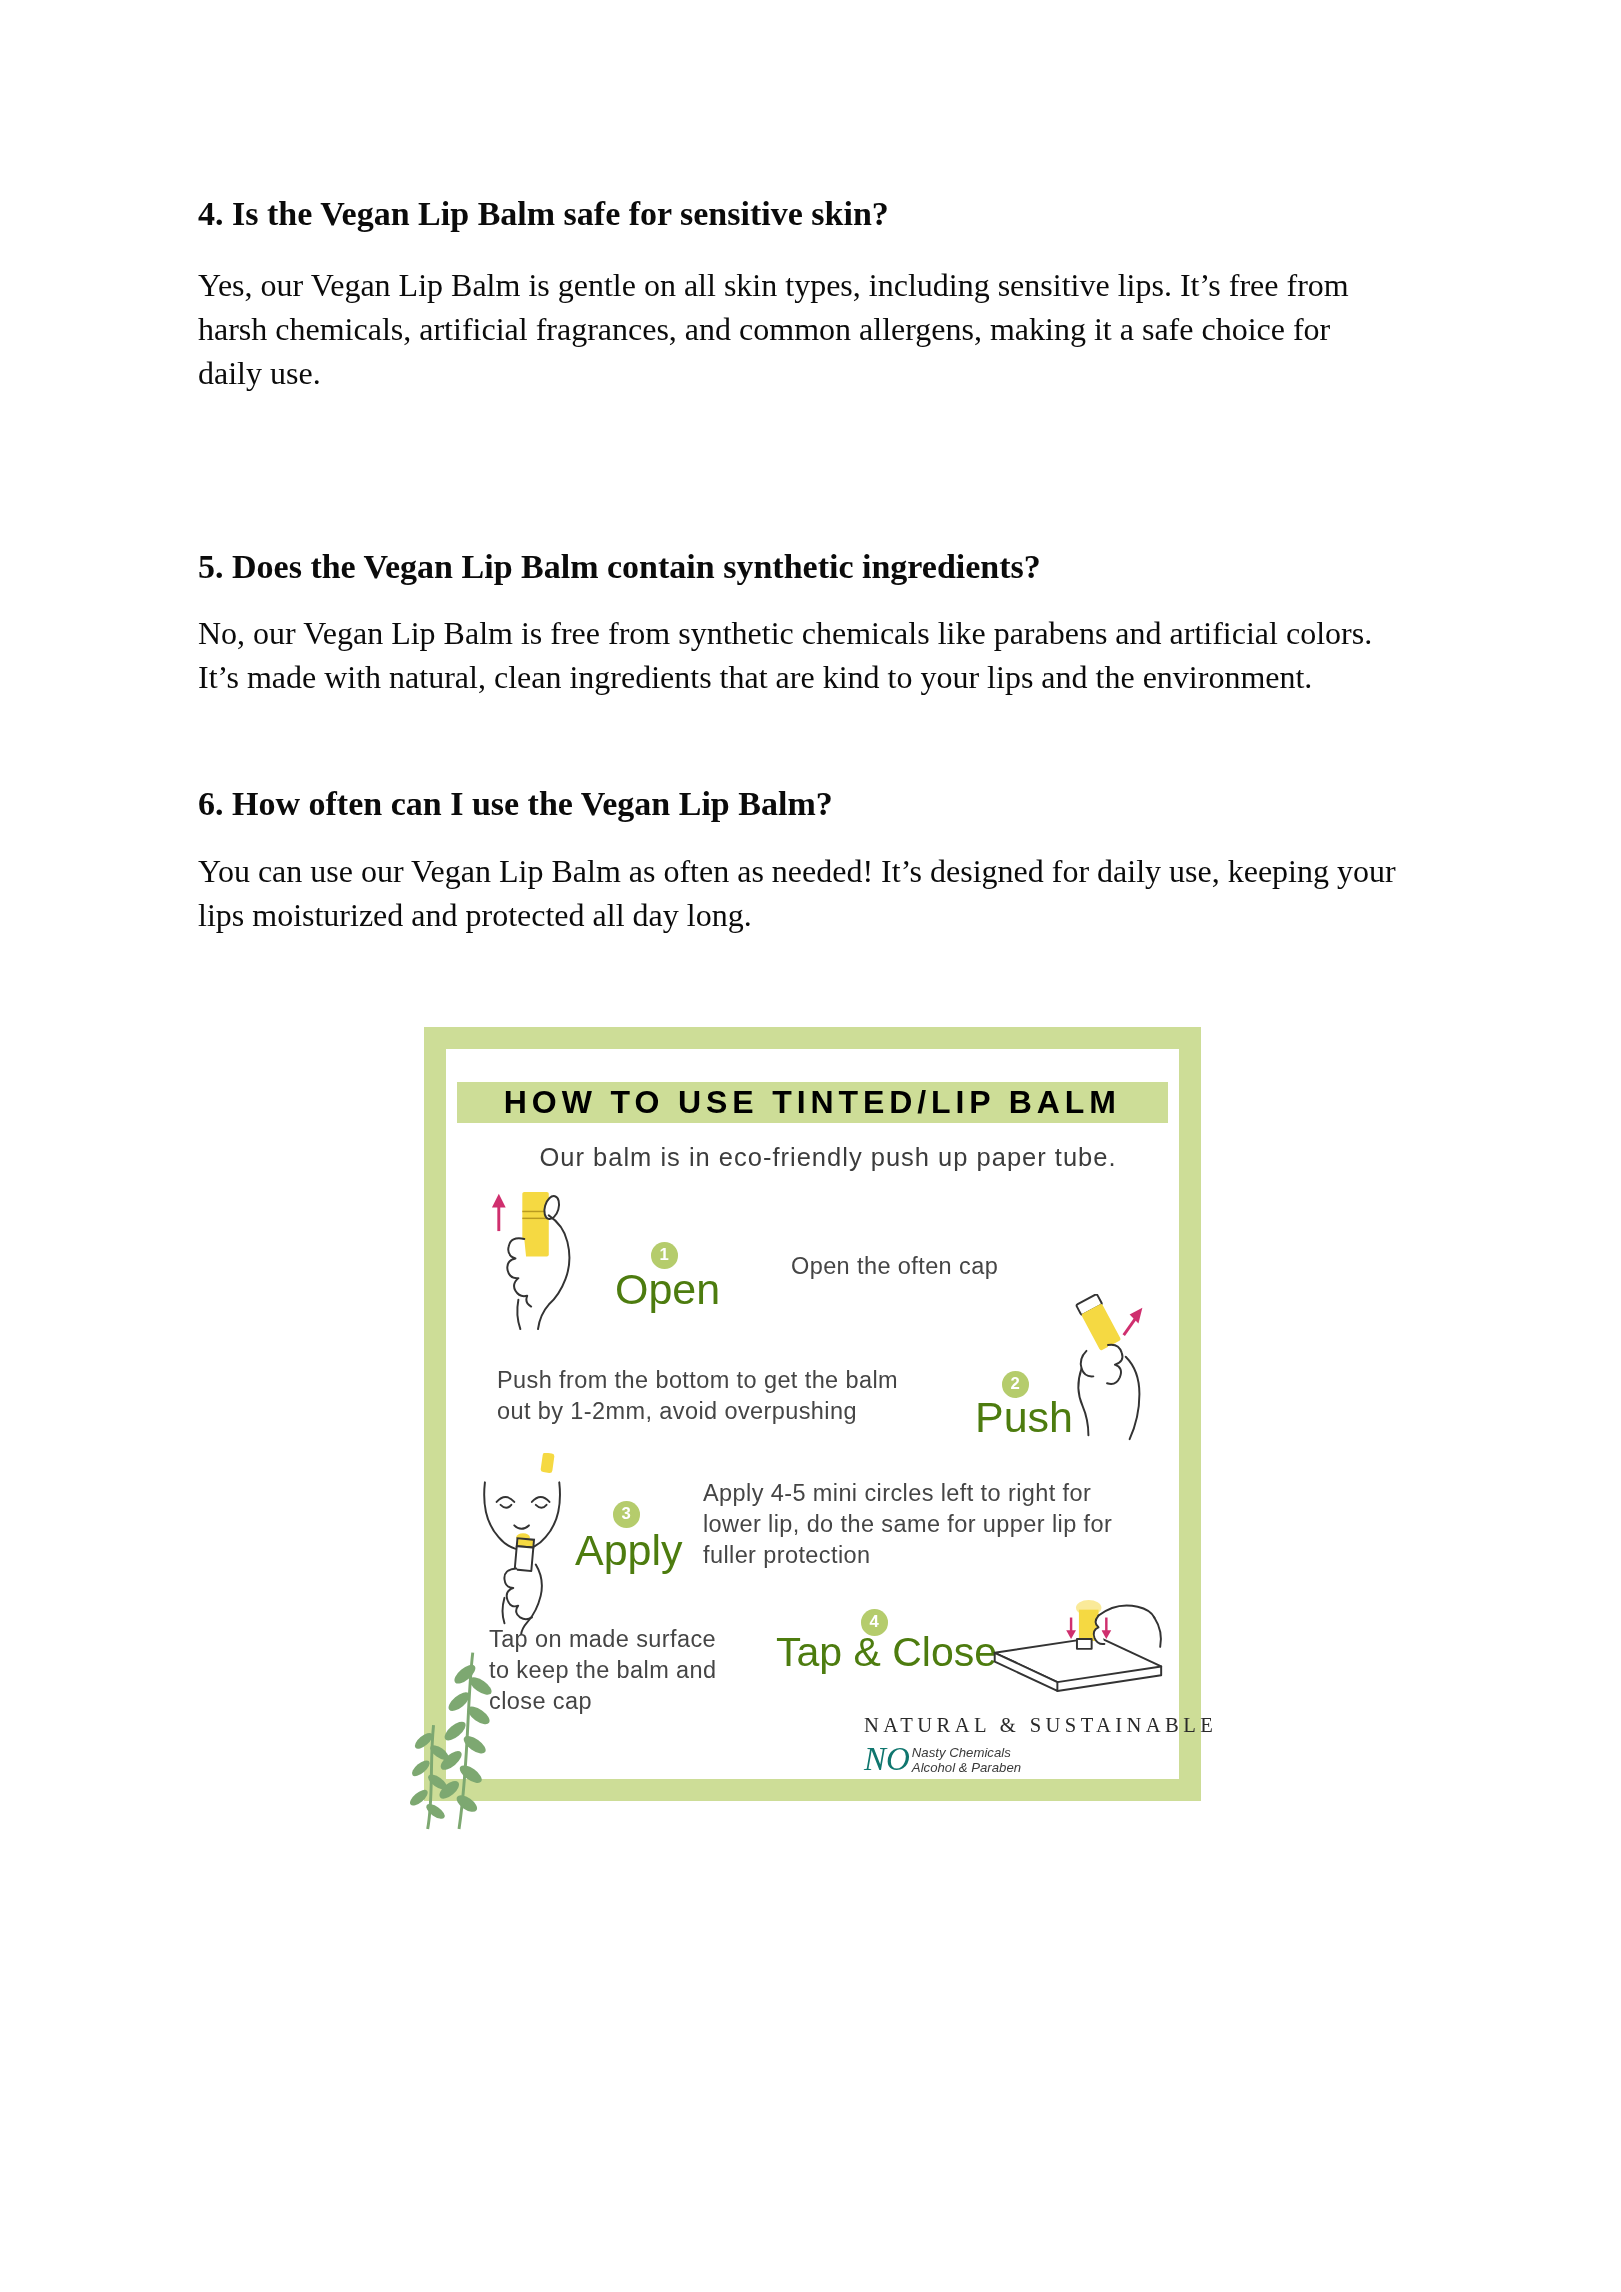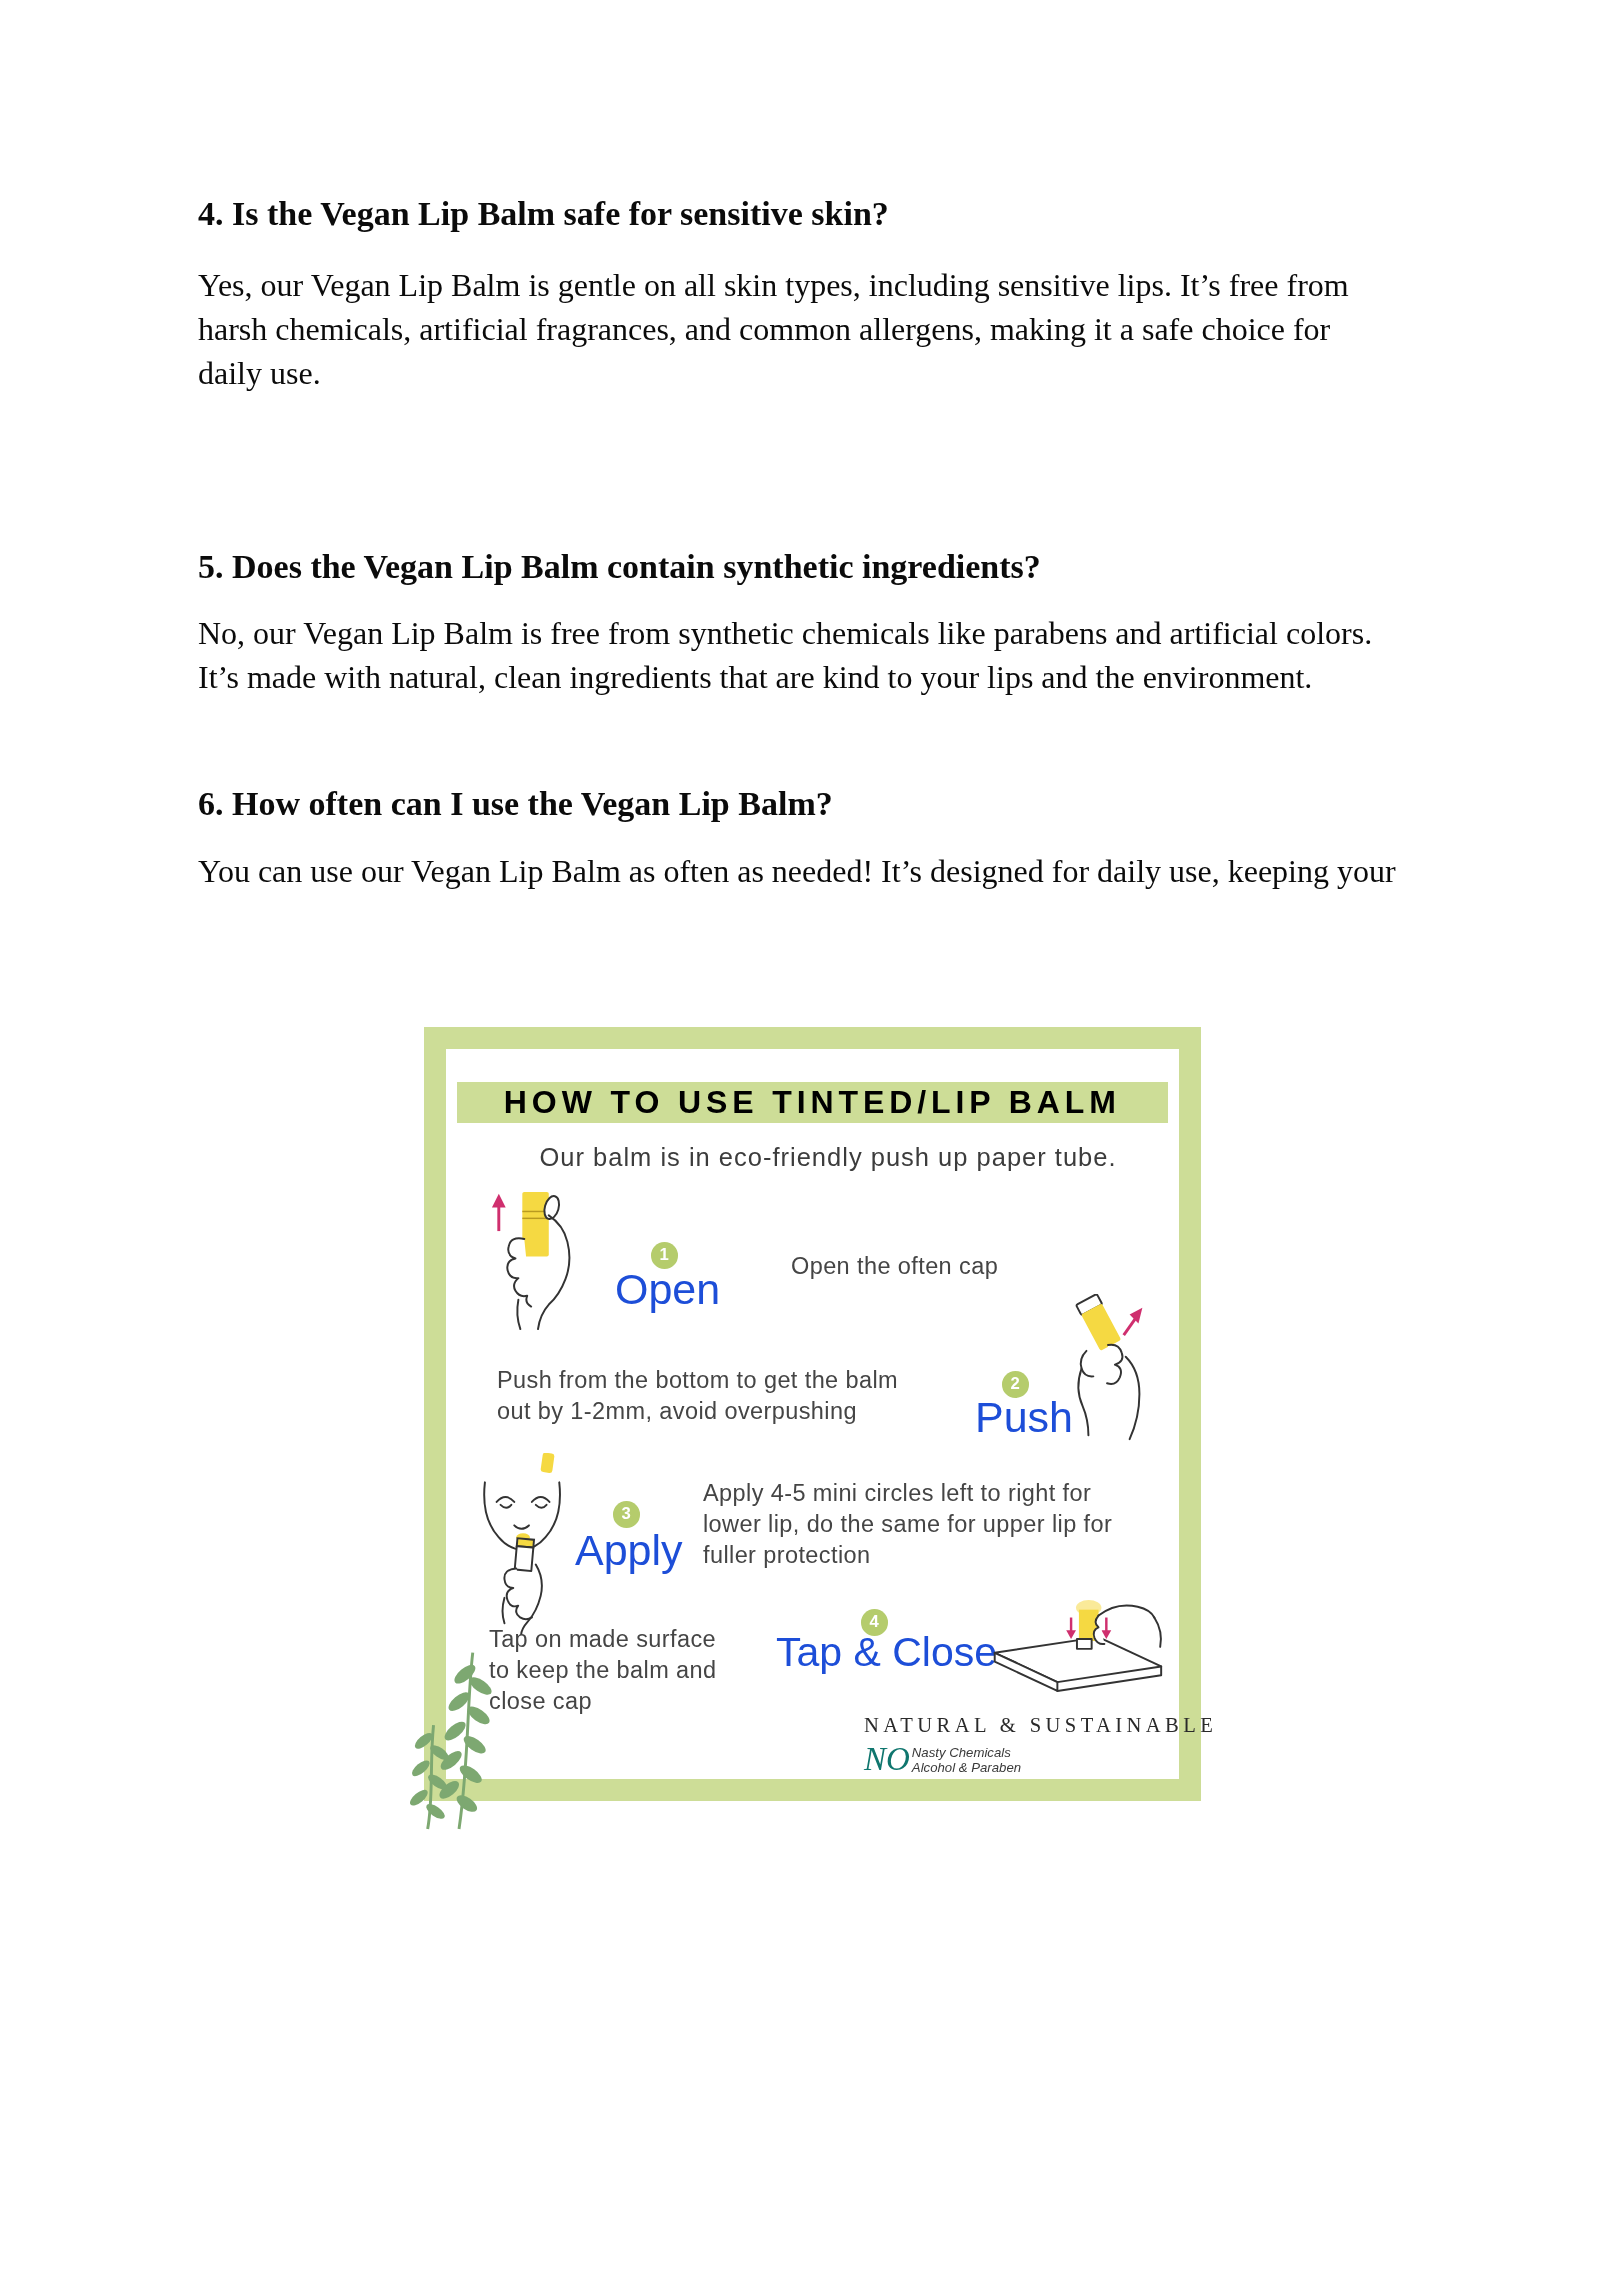--- a/index.html
+++ b/index.html
@@ -13,21 +13,21 @@
   .infographic{position:absolute;left:424px;top:1027px;width:777px;height:774px;
                background:#ffffff;border:22.5px solid #cddd97;box-sizing:border-box;}
   .ig-inner{position:relative;width:732px;height:729px;font-family:"Liberation Sans","DejaVu Sans",sans-serif;}
   .ig-title{position:absolute;left:10.8px;top:33px;width:711px;height:41px;line-height:41px;
             background:#cddd97;text-align:center;font-weight:bold;font-size:32px;
             letter-spacing:4.9px;color:#000000;white-space:nowrap;}
   .ig-subtitle{position:absolute;left:0;top:94px;width:764px;text-align:center;
                font-size:25.5px;letter-spacing:1px;color:#3c3c3c;white-space:nowrap;}
   .ig-num{position:absolute;width:26.5px;height:26.5px;border-radius:50%;background:#b5cc6c;
           color:#ffffff;font-size:16.7px;font-weight:bold;text-align:center;line-height:26.5px;}
-  .ig-label{position:absolute;color:#1d4ed8;font-size:43px;white-space:nowrap;}
+  .ig-label{position:absolute;color:#4d7c0f;font-size:43px;white-space:nowrap;}
   .ig-caption{position:absolute;font-size:23.5px;line-height:31px;color:#454545;
               letter-spacing:0.4px;white-space:nowrap;}
   .ig-illus{position:absolute;}
   .ig-tagline{position:absolute;font-family:"Liberation Serif",serif;font-size:20.6px;
               letter-spacing:4.4px;color:#2a2a2a;white-space:nowrap;}
   .ig-no-row{position:absolute;display:flex;align-items:flex-start;}
   .ig-no{font-family:"Liberation Serif",serif;font-style:italic;font-size:33px;line-height:33px;color:#0f766e;}
   .ig-no-lines{margin-left:2px;padding-top:2.9px;}
   .ig-no-line{font-style:italic;font-size:13.2px;line-height:14.7px;color:#3a3a3a;white-space:nowrap;}
   .plant{position:absolute;left:408px;top:1635px;width:104px;height:196px;z-index:5;}
@@ -48,20 +48,21 @@
 
   <div class="faq-heading" style="top:545px;">5. Does the Vegan Lip Balm contain synthetic ingredients?</div>
   <div class="faq-para" style="top:611px;">
     <div class="faq-line">No, our Vegan Lip Balm is free from synthetic chemicals like parabens and artificial colors.</div>
     <div class="faq-line">It’s made with natural, clean ingredients that are kind to your lips and the environment.</div>
   </div>
 
   <div class="faq-heading" style="top:782px;">6. How often can I use the Vegan Lip Balm?</div>
   <div class="faq-para" style="top:849px;">
     <div class="faq-line">You can use our Vegan Lip Balm as often as needed! It’s designed for daily use, keeping your</div>
+    <div class="faq-line">lips moisturized and protected all day long.</div>
   </div>
 
   <figure class="infographic" style="margin:0;">
     <div class="ig-inner">
 
       <div class="ig-title">HOW TO USE TINTED/LIP BALM</div>
       <div class="ig-subtitle">Our balm is in eco-friendly push up paper tube.</div>
 
       <div class="ig-illus" style="left:37px;top:137px;width:110px;height:147px;">
         <svg width="110" height="147" viewBox="0 0 112 150">

